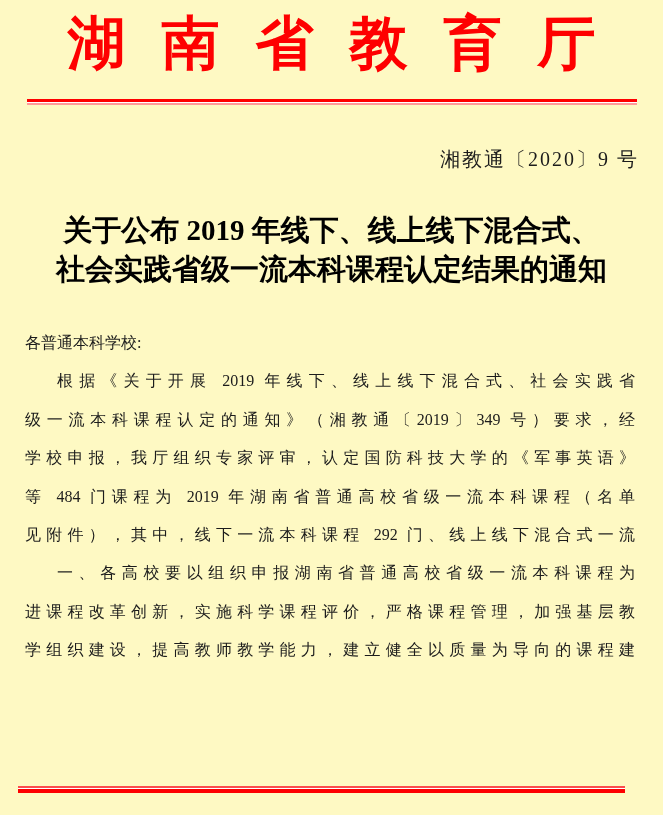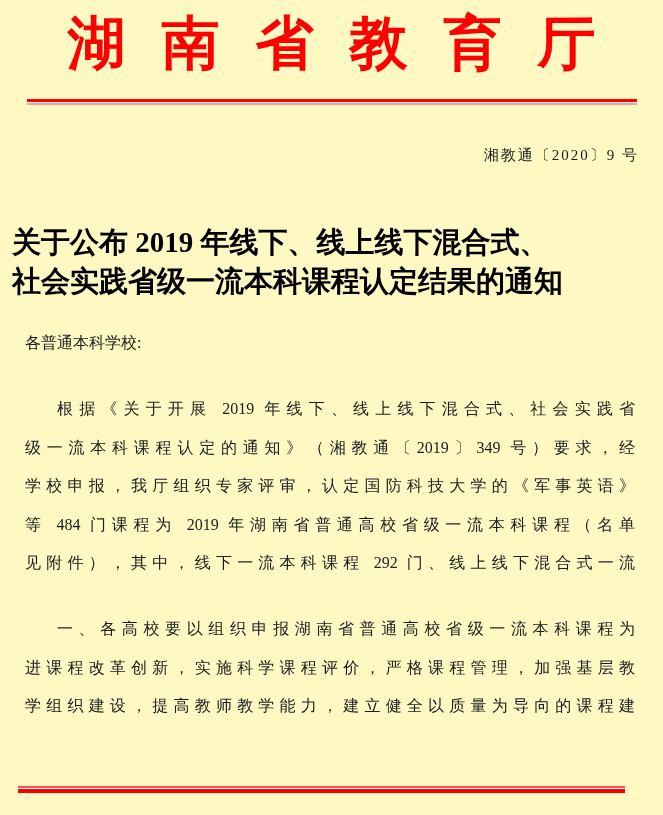--- a/index.html
+++ b/index.html
@@ -29,49 +29,50 @@
     line-height:84px;
     white-space:nowrap;
   }
   .rule-top{position:absolute;top:99px;left:27px;width:610px;}
   .rule-top .thick{height:3px;background:var(--red);}
   .rule-top .gap{height:1px;background:#ffffff;}
   .rule-top .thin{height:2px;background:var(--red-light);}
   
   .doc-number{
     position:absolute;top:146px;right:24px;
-    font-size:15px;
+    font-size:20px;
     letter-spacing:2px;
     color:var(--ink);
     white-space:nowrap;
   }
   
   .doc-title{
     position:absolute;top:211px;left:0;right:0;
-    margin:12px;
+    margin:0;
+    text-align:center;
     font-size:29px;
     font-weight:bold;
     line-height:39px;
     color:#000000;
     white-space:nowrap;
   }
   
   .body-text{
     position:absolute;top:324px;left:25px;width:610px;
     font-size:16px;
     line-height:38.4px;
     color:var(--ink);
   }
   .line{white-space:nowrap;}
   .line.fill{
     white-space:normal;
     text-align:justify;
     text-align-last:justify;
   }
-  .line.indent{text-indent:2em;margin-top:28px;}
+  .line.indent{text-indent:2em;}
   
   .rule-bottom{position:absolute;top:786px;left:18px;width:607px;}
   .rule-bottom .thin{height:2px;background:#fb4d4d;}
   .rule-bottom .gap{height:1px;background:#ffffff;}
   .rule-bottom .thick{height:4px;background:var(--red);}
 </style>
 </head>
 <body>
 
 <div class="page">

